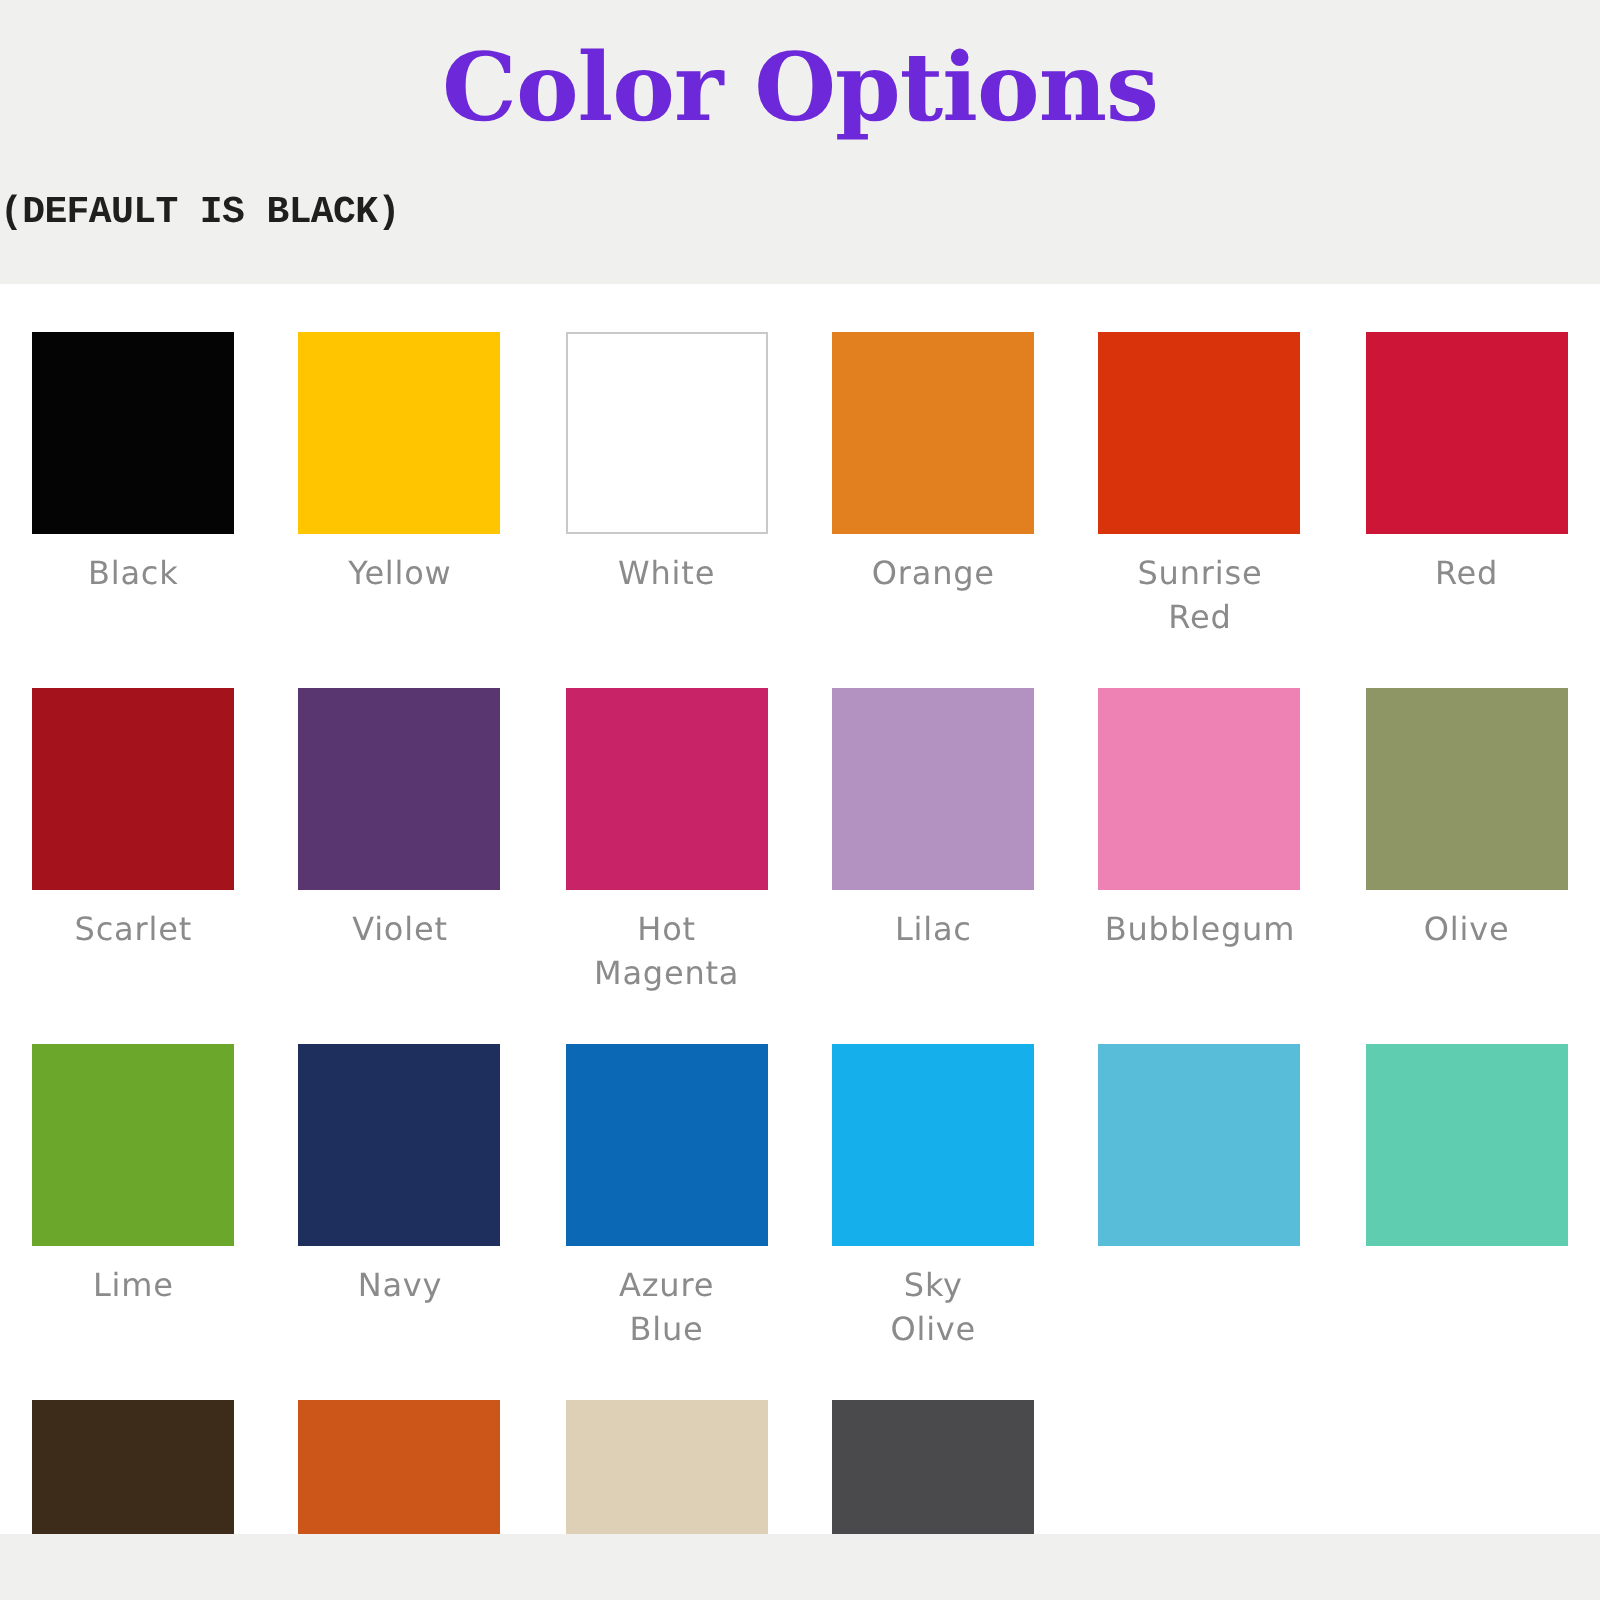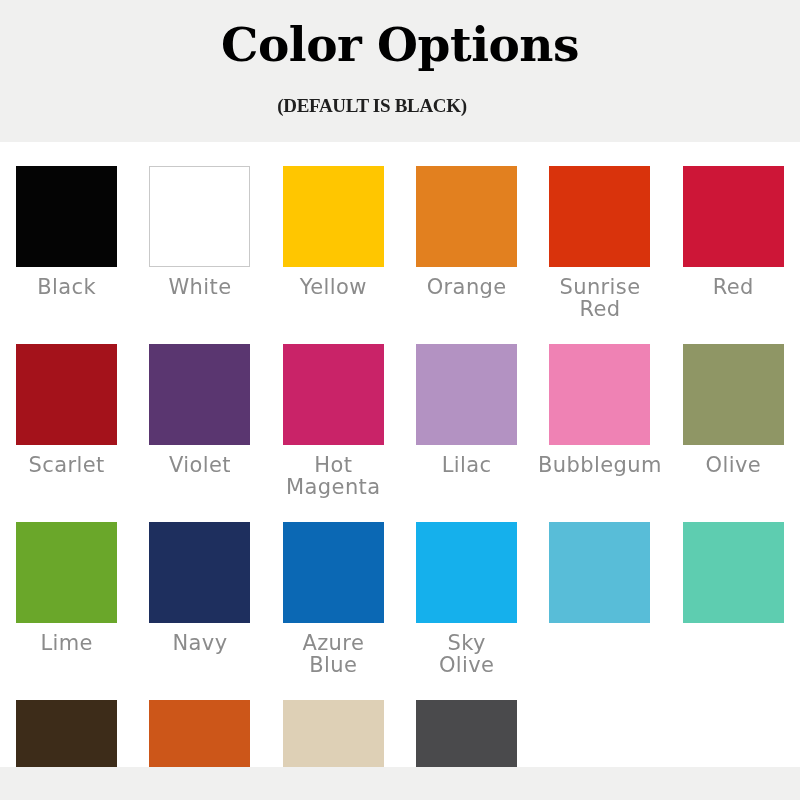--- a/index.html
+++ b/index.html
@@ -36,31 +36,31 @@
     position: absolute;
     left: 0;
     top: 17px;
     width: 800px;
     text-align: center;
     font-family: "DejaVu Serif", "Liberation Serif", serif;
     font-weight: bold;
     font-size: 47px;
     line-height: 56px;
     letter-spacing: -0.5px;
-    color: #000000;
+    color: #6d28d9;
     white-space: nowrap;
   }
 
   .page-subtitle {
     position: absolute;
     left: 0;
     top: 94px;
     width: 744px;
-    text-align: center;
-    font-family: Liberation Serif, serif;
+    text-align: left;
+    font-family: Liberation Mono, monospace;
     font-weight: bold;
     font-size: 19px;
     line-height: 24px;
     letter-spacing: -0.3px;
     color: #1f1f1f;
     white-space: nowrap;
   }
 
   
   .footer-band {
@@ -101,21 +101,21 @@
 
   .swatch-chip.bordered {
     border: 1px solid #c9c9c9;
   }
 
   .swatch-label {
     margin-top: 9px;
     width: 128px;
     text-align: center;
     font-family: "DejaVu Sans", "Liberation Sans", sans-serif;
-    font-size: 21px;
+    font-size: 16px;
     line-height: 22px;
     letter-spacing: 0.4px;
     color: #8b8b8b;
     white-space: pre-line;
   }
 </style>
 </head>
 <body>
 
 <div class="page">
@@ -124,26 +124,26 @@
     <div class="page-title">Color Options</div>
     <div class="page-subtitle">(DEFAULT IS BLACK)</div>
   </div>
 
   <div class="swatch-grid">
       <div class="swatch-cell">
         <div class="swatch-chip" style="background: rgb(4, 4, 4);"></div>
         <div class="swatch-label">Black</div>
       </div>
       <div class="swatch-cell">
+        <div class="swatch-chip" style="background: rgb(255, 198, 0);"></div>
+        <div class="swatch-label">Yellow</div>
+      </div>
+      <div class="swatch-cell">
         <div class="swatch-chip bordered" style="background: rgb(255, 255, 255);"></div>
         <div class="swatch-label">White</div>
-      </div>
-      <div class="swatch-cell">
-        <div class="swatch-chip" style="background: rgb(255, 198, 0);"></div>
-        <div class="swatch-label">Yellow</div>
       </div>
       <div class="swatch-cell">
         <div class="swatch-chip" style="background: rgb(226, 128, 31);"></div>
         <div class="swatch-label">Orange</div>
       </div>
       <div class="swatch-cell">
         <div class="swatch-chip" style="background: rgb(217, 51, 12);"></div>
         <div class="swatch-label">Sunrise
 Red</div>
       </div>

